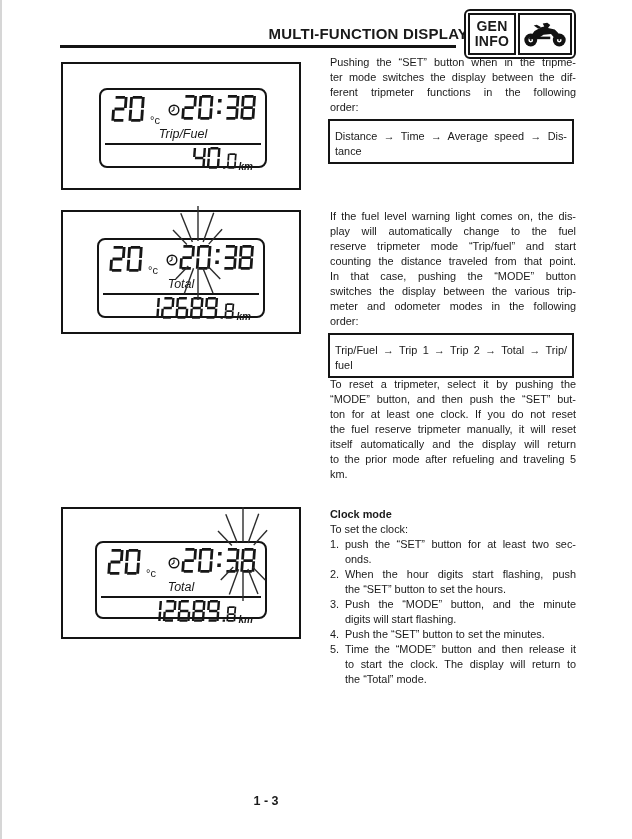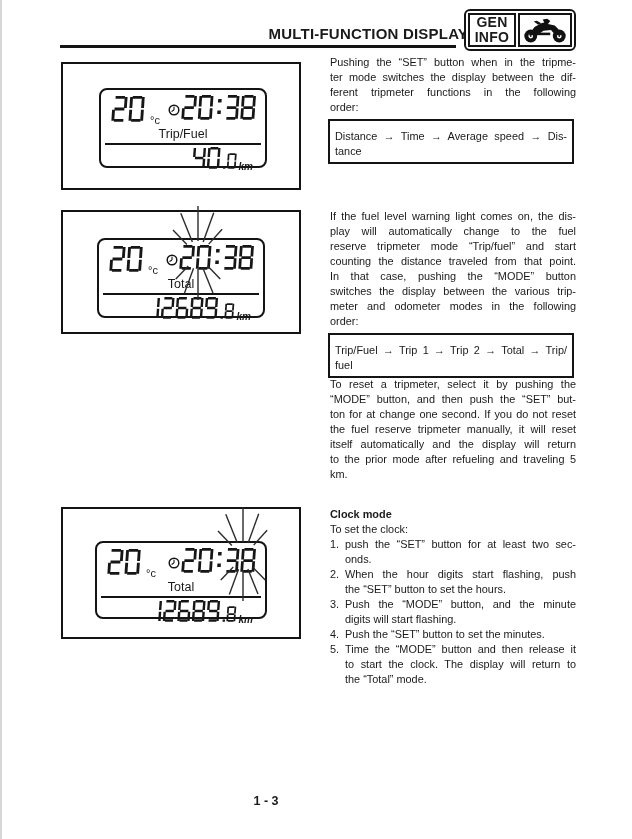--- a/index.html
+++ b/index.html
@@ -11,21 +11,21 @@
     position: relative;
     overflow: hidden;
   }
   .left-edge { position:absolute; left:0; top:0; width:2px; height:839px; background:#d6d6d6; }
   .title {
     position:absolute; top:25px; left:12px; width:456px;
     text-align:right; font-size:15px; font-weight:bold; letter-spacing:.2px;
   }
   .rule { position:absolute; left:60px; top:45px; width:396px; height:3px; background:#141414; }
   .badge {
-    position:absolute; left:464px; top:9px; width:112px; height:42px;
+    position:absolute; left:464px; top:9px; width:112px; height:50px;
     border:2.5px solid #141414; border-radius:6px; background:#fff;
     display:flex; gap:2px; padding:2px;
   }
   .badge-box { border:2px solid #141414; background:#fff; display:flex; align-items:center; justify-content:center; }
   .badge-label { flex:0 0 48px; flex-direction:column; font-weight:bold; font-size:14px; line-height:15px; letter-spacing:.3px; }
   .badge-icon { flex:1; }
   .badge-icon svg { width:50px; height:30px; }
 
   .figbox { position:absolute; left:61px; width:240px; border:2px solid #141414; background:#fff; }
   .fb1 { top:62px;  height:128px; }
@@ -33,21 +33,21 @@
   .fb3 { top:507px; height:132px; }
   .lcd { position:absolute; border:2px solid #141414; border-radius:8px; background:#fff; }
   .fb1 .lcd { left:36px; top:24px; width:168px; height:80px; }
   .fb2 .lcd { left:34px; top:26px; width:168px; height:80px; }
   .fb3 .lcd { left:32px; top:32px; width:172px; height:78px; }
   .temp { position:absolute; left:10px; top:6px; display:flex; align-items:flex-end; }
   .tunit { font-size:11px; margin-left:2px; line-height:11px; }
   .clockrow { position:absolute; right:6px; top:5px; display:flex; align-items:center; }
   .cicon { margin-right:1px; display:flex; }
   .mode { position:absolute; left:0; right:0; top:37px; text-align:center;
-          font-size:12.5px; }
+          font-style:italic; font-size:12.5px; }
   .divider { position:absolute; left:4px; right:4px; top:53px; height:2px; background:#141414; }
   .odorow { position:absolute; right:12px; top:57px; display:flex; align-items:flex-end; }
   .kunit { font-size:10px; font-style:italic; font-weight:bold; margin-left:0; line-height:10px; margin-bottom:1px; }
   .burst { position:absolute; pointer-events:none; }
 
   .col { position:absolute; left:330px; width:246px; font-size:10.9px; line-height:15px; }
   .tl { text-align:justify; text-align-last:justify; }
   .tl-last { text-align-last:left; }
   .hlbox { position:absolute; left:328px; width:246px; border:2.5px solid #141414;
            padding:8px 5px 3px 5px; font-size:10.9px; line-height:15px; }
@@ -481,21 +481,21 @@
     <div class="tl">meter and odometer modes in the following</div>
     <div class="tl tl-last">order:</div>
   </div>
 <div class="hlbox" style="top:333px">
     <div class="tl">Trip/Fuel → Trip 1 → Trip 2 → Total → Trip/</div>
     <div class="tl tl-last">fuel</div>
   </div>
 <div class="col" style="top:377px">
     <div class="tl">To reset a tripmeter, select it by pushing the</div>
     <div class="tl">“MODE” button, and then push the “SET” but-</div>
-    <div class="tl">ton for at change one second. If you do not reset</div>
+    <div class="tl">ton for at least one clock. If you do not reset</div>
     <div class="tl">the fuel reserve tripmeter manually, it will reset</div>
     <div class="tl">itself automatically and the display will return</div>
     <div class="tl">to the prior mode after refueling and traveling 5</div>
     <div class="tl tl-last">km.</div>
   </div>
 
 <div class="col bhead" style="top:507px">Clock mode</div>
 <div class="col" style="top:522px">To set the clock:</div>
 <div class="col" style="top:537px">
     <div class="step">

